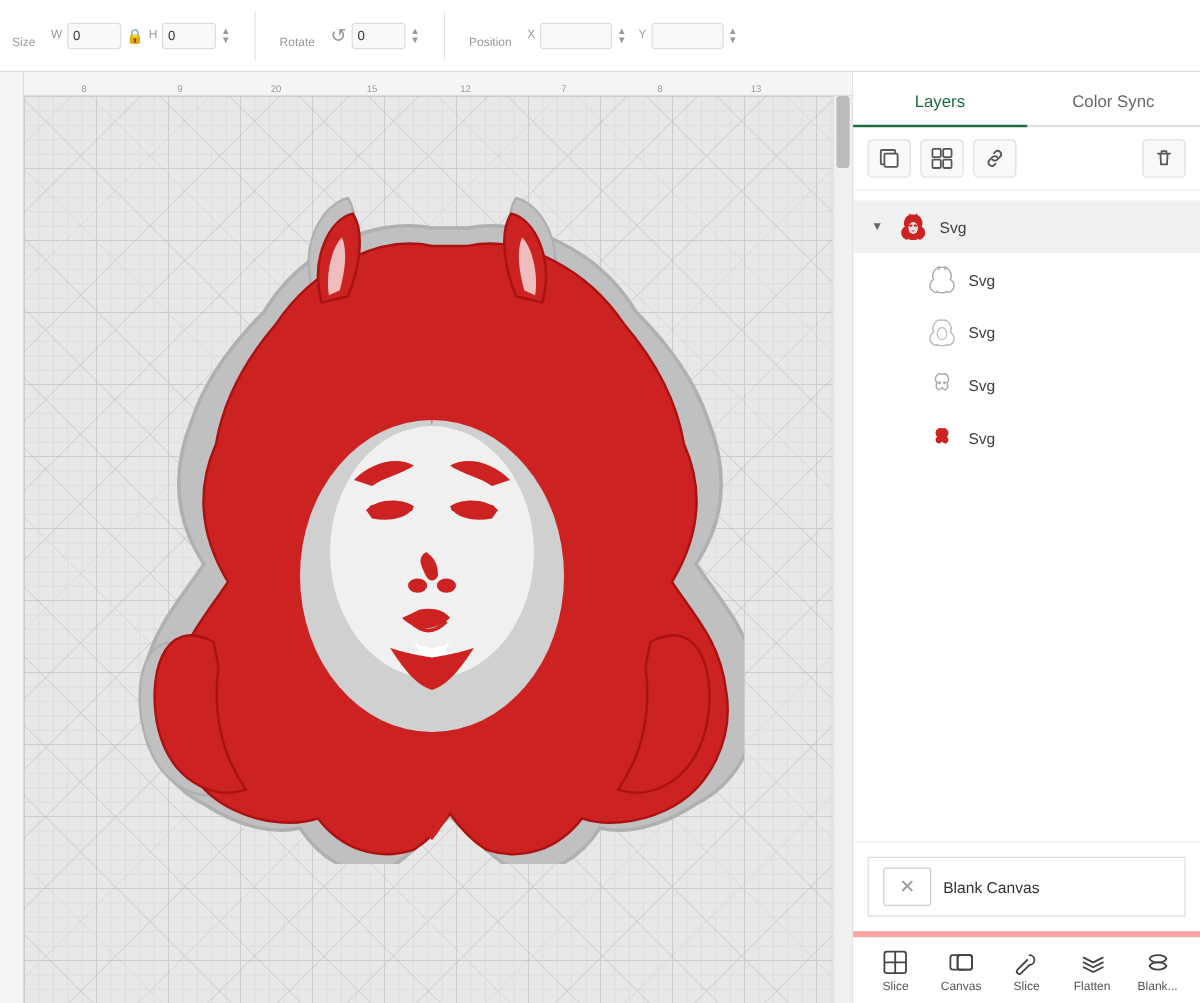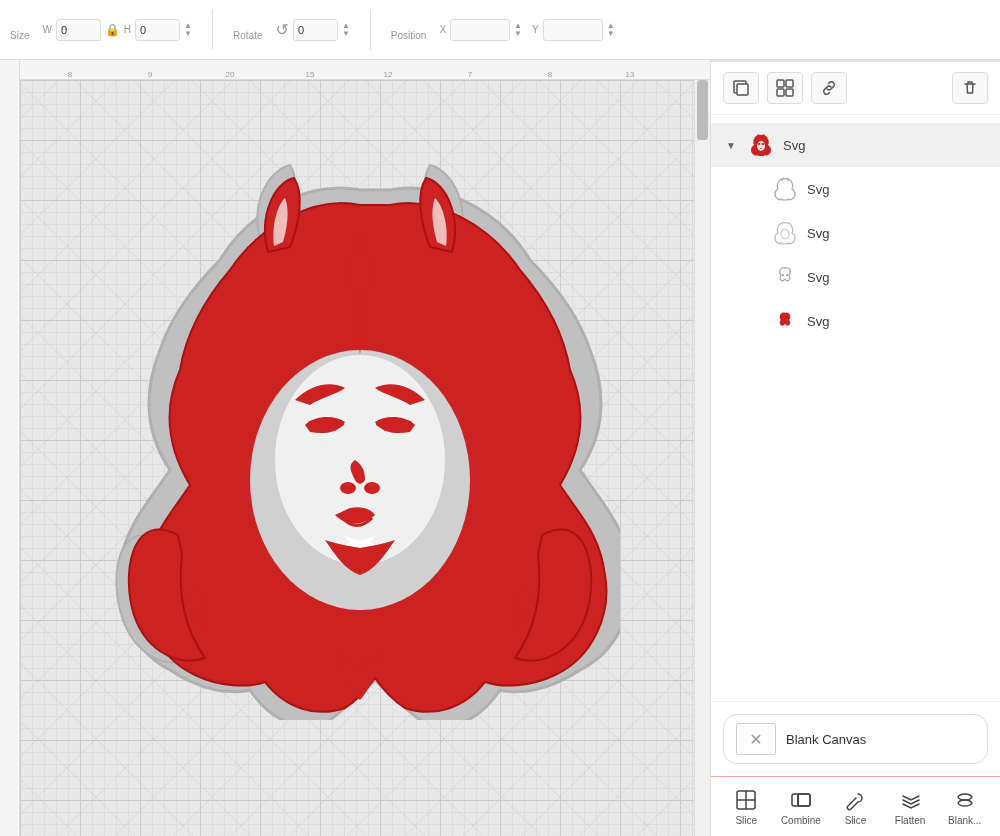--- a/index.html
+++ b/index.html
@@ -277,21 +277,21 @@
     .blank-canvas-area {
       padding: 12px;
       border-top: 1px solid #eee;
     }
     .blank-canvas-btn {
       display: flex;
       align-items: center;
       gap: 10px;
       padding: 8px 12px;
       border: 1px solid #ddd;
-      border-radius: 14px;
+      border-radius: 1px;
       background: #fff;
       cursor: pointer;
       width: 100%;
     }
     .blank-canvas-preview {
       width: 40px;
       height: 32px;
       background: #fff;
       border: 1px solid #ccc;
       border-radius: 2px;
@@ -308,21 +308,21 @@
     }
     .blank-canvas-label {
       font-size: 13px;
       color: #333;
     }
 
     
     .bottom-bar {
       height: 60px;
       background: #fff;
-      border-top: 1px solid #fca5a5;
+      border-top: 5px solid #fca5a5;
       display: flex;
       align-items: center;
       justify-content: space-around;
       padding: 0 8px;
     }
     .bottom-btn {
       display: flex;
       flex-direction: column;
       align-items: center;
       gap: 3px;
@@ -492,20 +492,26 @@
           <path d="M174 86 C171 65, 178 44, 185 38 C190 50, 187 68, 183 82 Z" fill="white" opacity="0.7"></path>
           <path d="M346 86 C349 65, 342 44, 335 38 C330 50, 333 68, 337 82 Z" fill="white" opacity="0.7"></path>
         </svg>
       </div>
     </div>
   </div>
 
   <div class="right-panel">
 
     <div class="panel-tabs">
+      <div class="panel-tab active">
+        <span>Layers</span>
+      </div>
+      <div class="panel-tab">
+        <span>Color Sync</span>
+      </div>
     </div>
 
     <div class="layer-toolbar">
       <button class="layer-tool-btn" title="Copy to canvas">
         <svg width="18" height="18" viewBox="0 0 18 18" fill="none">
           <rect x="2" y="2" width="12" height="12" rx="1" stroke="#555" stroke-width="1.5" fill="none"></rect>
           <rect x="5" y="5" width="11" height="11" rx="1" stroke="#555" stroke-width="1.5" fill="white"></rect>
         </svg>
       </button>
       <button class="layer-tool-btn" title="Arrange">
@@ -615,21 +621,21 @@
         <span class="bottom-btn-label">Slice</span>
       </div>
       <div class="bottom-btn">
         <div class="bottom-btn-icon">
           <svg width="22" height="22" viewBox="0 0 22 22" fill="none">
             <rect x="2" y="5" width="12" height="12" rx="2" stroke="#444" stroke-width="1.5"></rect>
             <rect x="8" y="5" width="12" height="12" rx="2" stroke="#444" stroke-width="1.5" fill="white"></rect>
             <rect x="8" y="5" width="12" height="12" rx="2" stroke="#444" stroke-width="1.5" fill="none"></rect>
           </svg>
         </div>
-        <span class="bottom-btn-label">Combine</span>
+        <span class="bottom-btn-label">Canvas</span>
       </div>
       <div class="bottom-btn">
         <div class="bottom-btn-icon">
           <svg width="22" height="22" viewBox="0 0 22 22" fill="none">
             <path d="M14 5a4 4 0 0 1 0 8L7 20a2 2 0 0 1-3-3l8-8" stroke="#444" stroke-width="1.5" stroke-linecap="round"></path>
           </svg>
         </div>
         <span class="bottom-btn-label">Slice</span>
       </div>
       <div class="bottom-btn">

